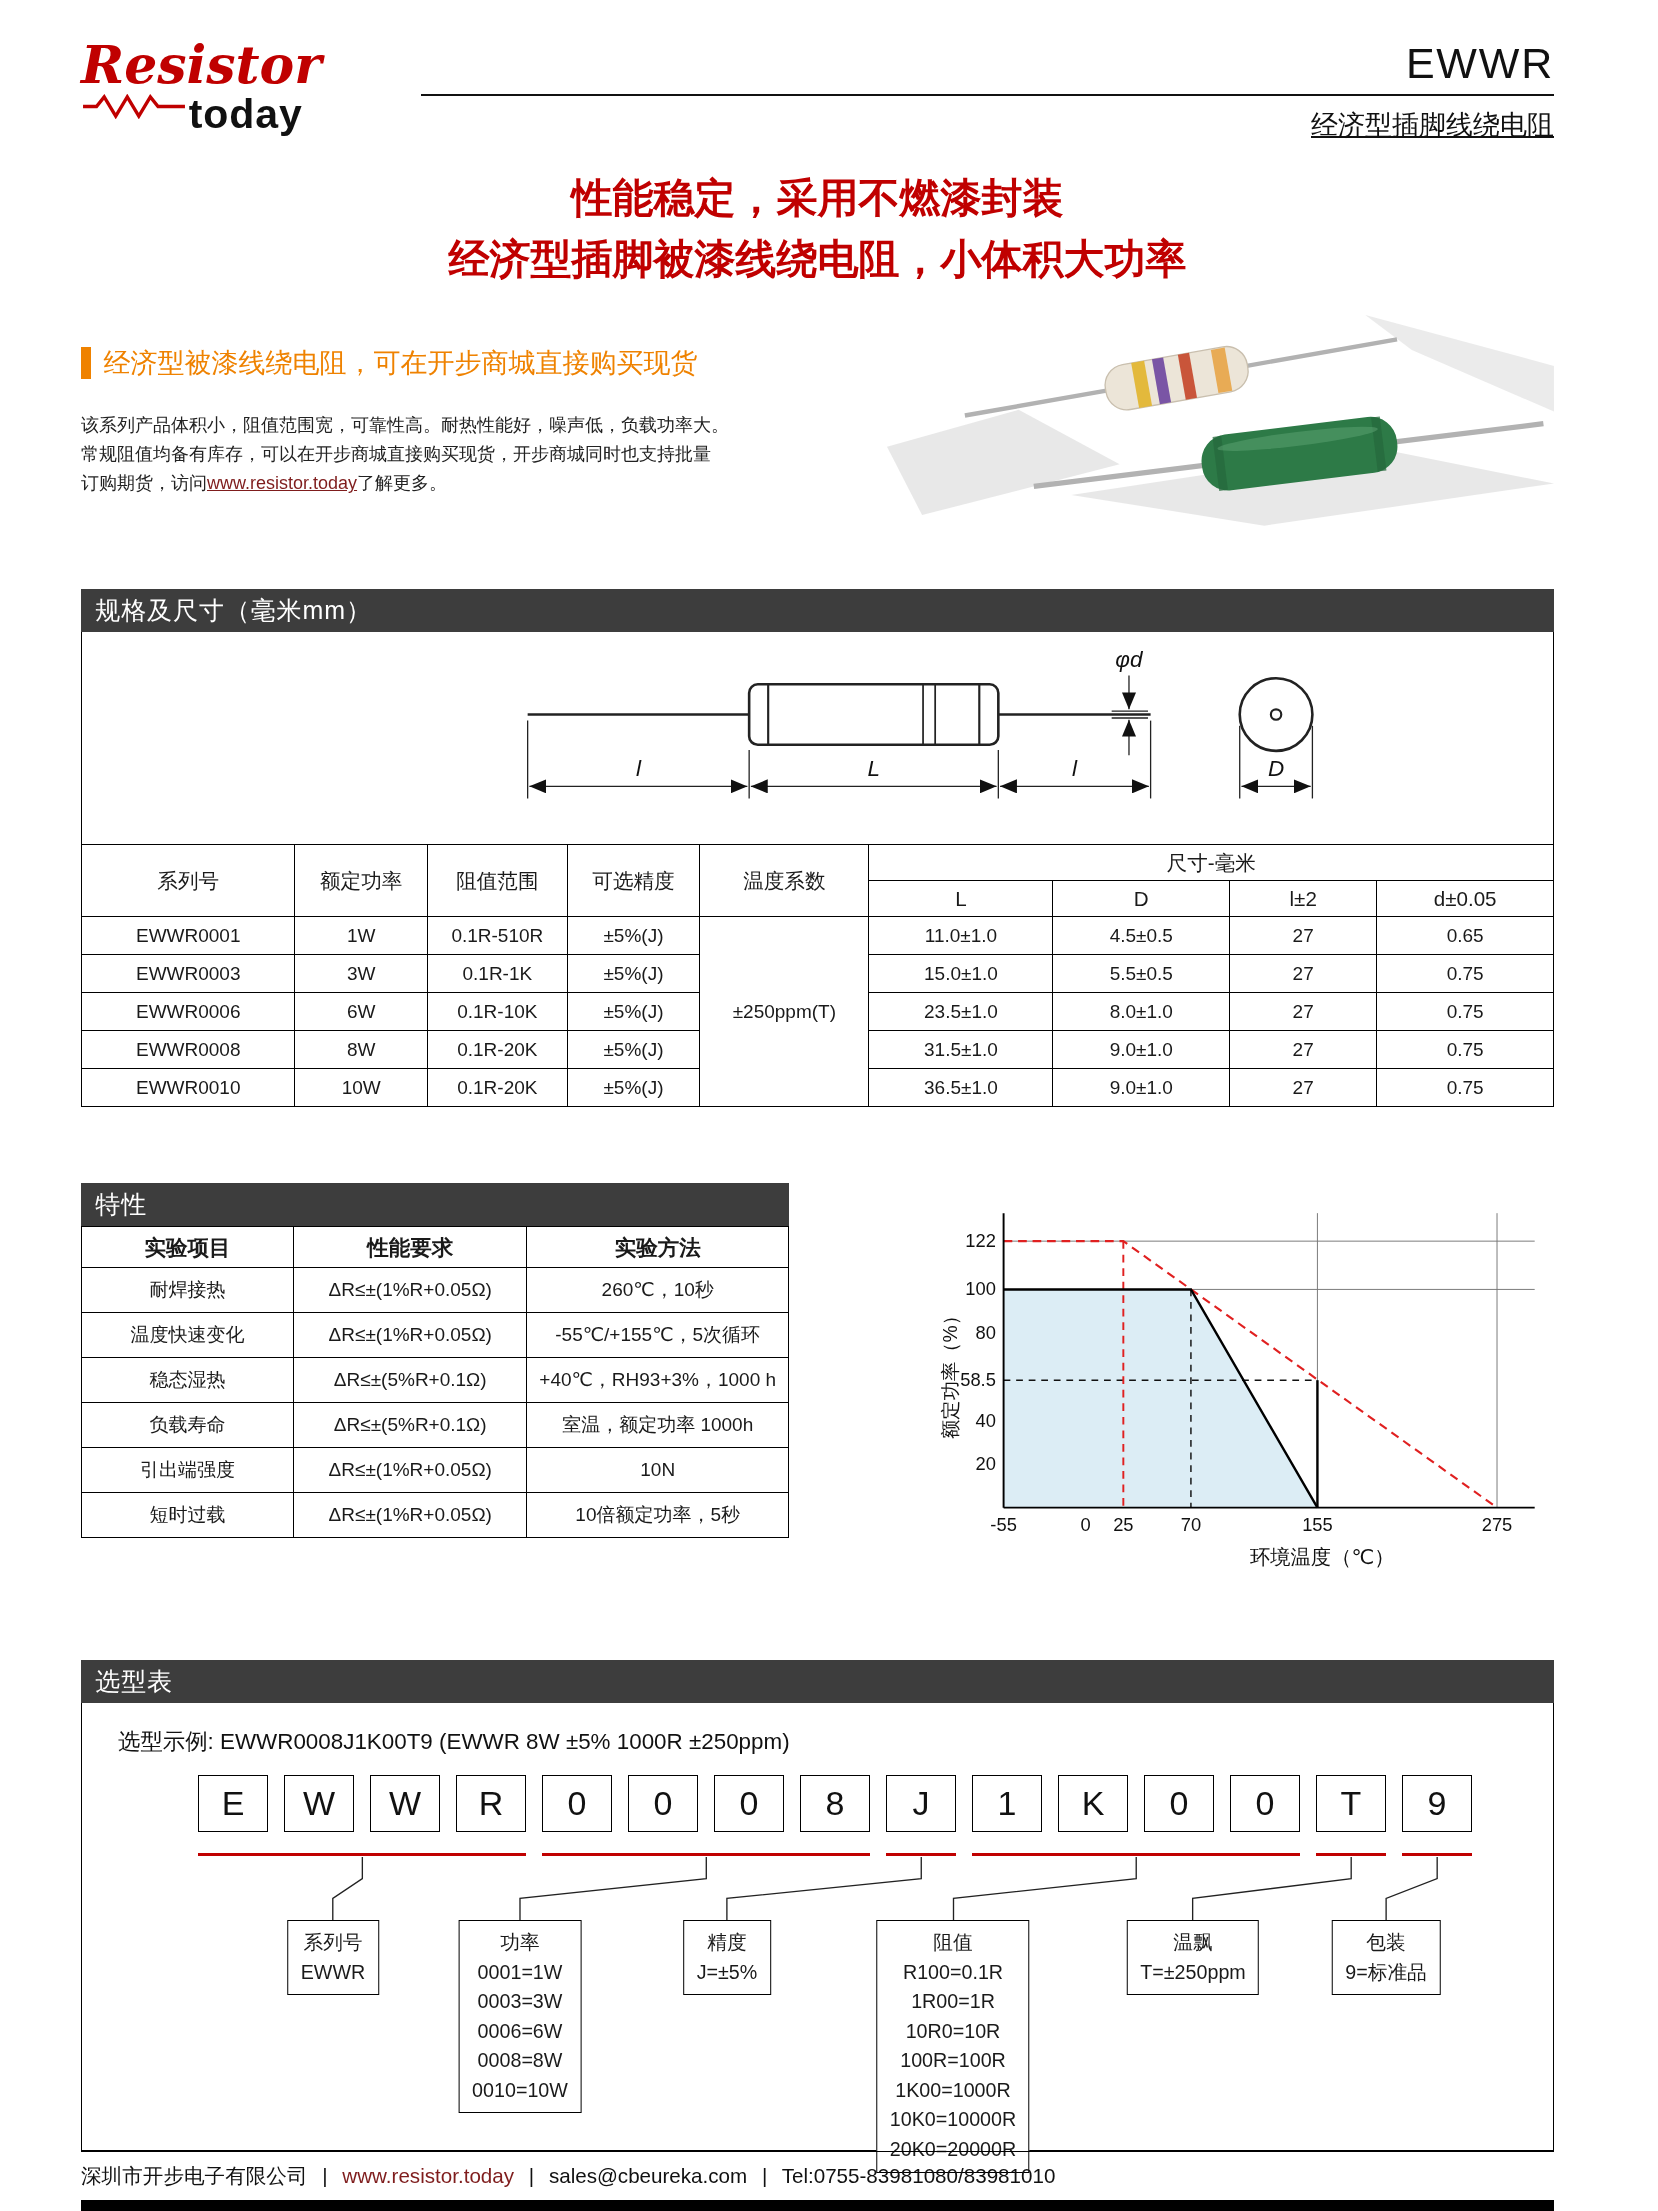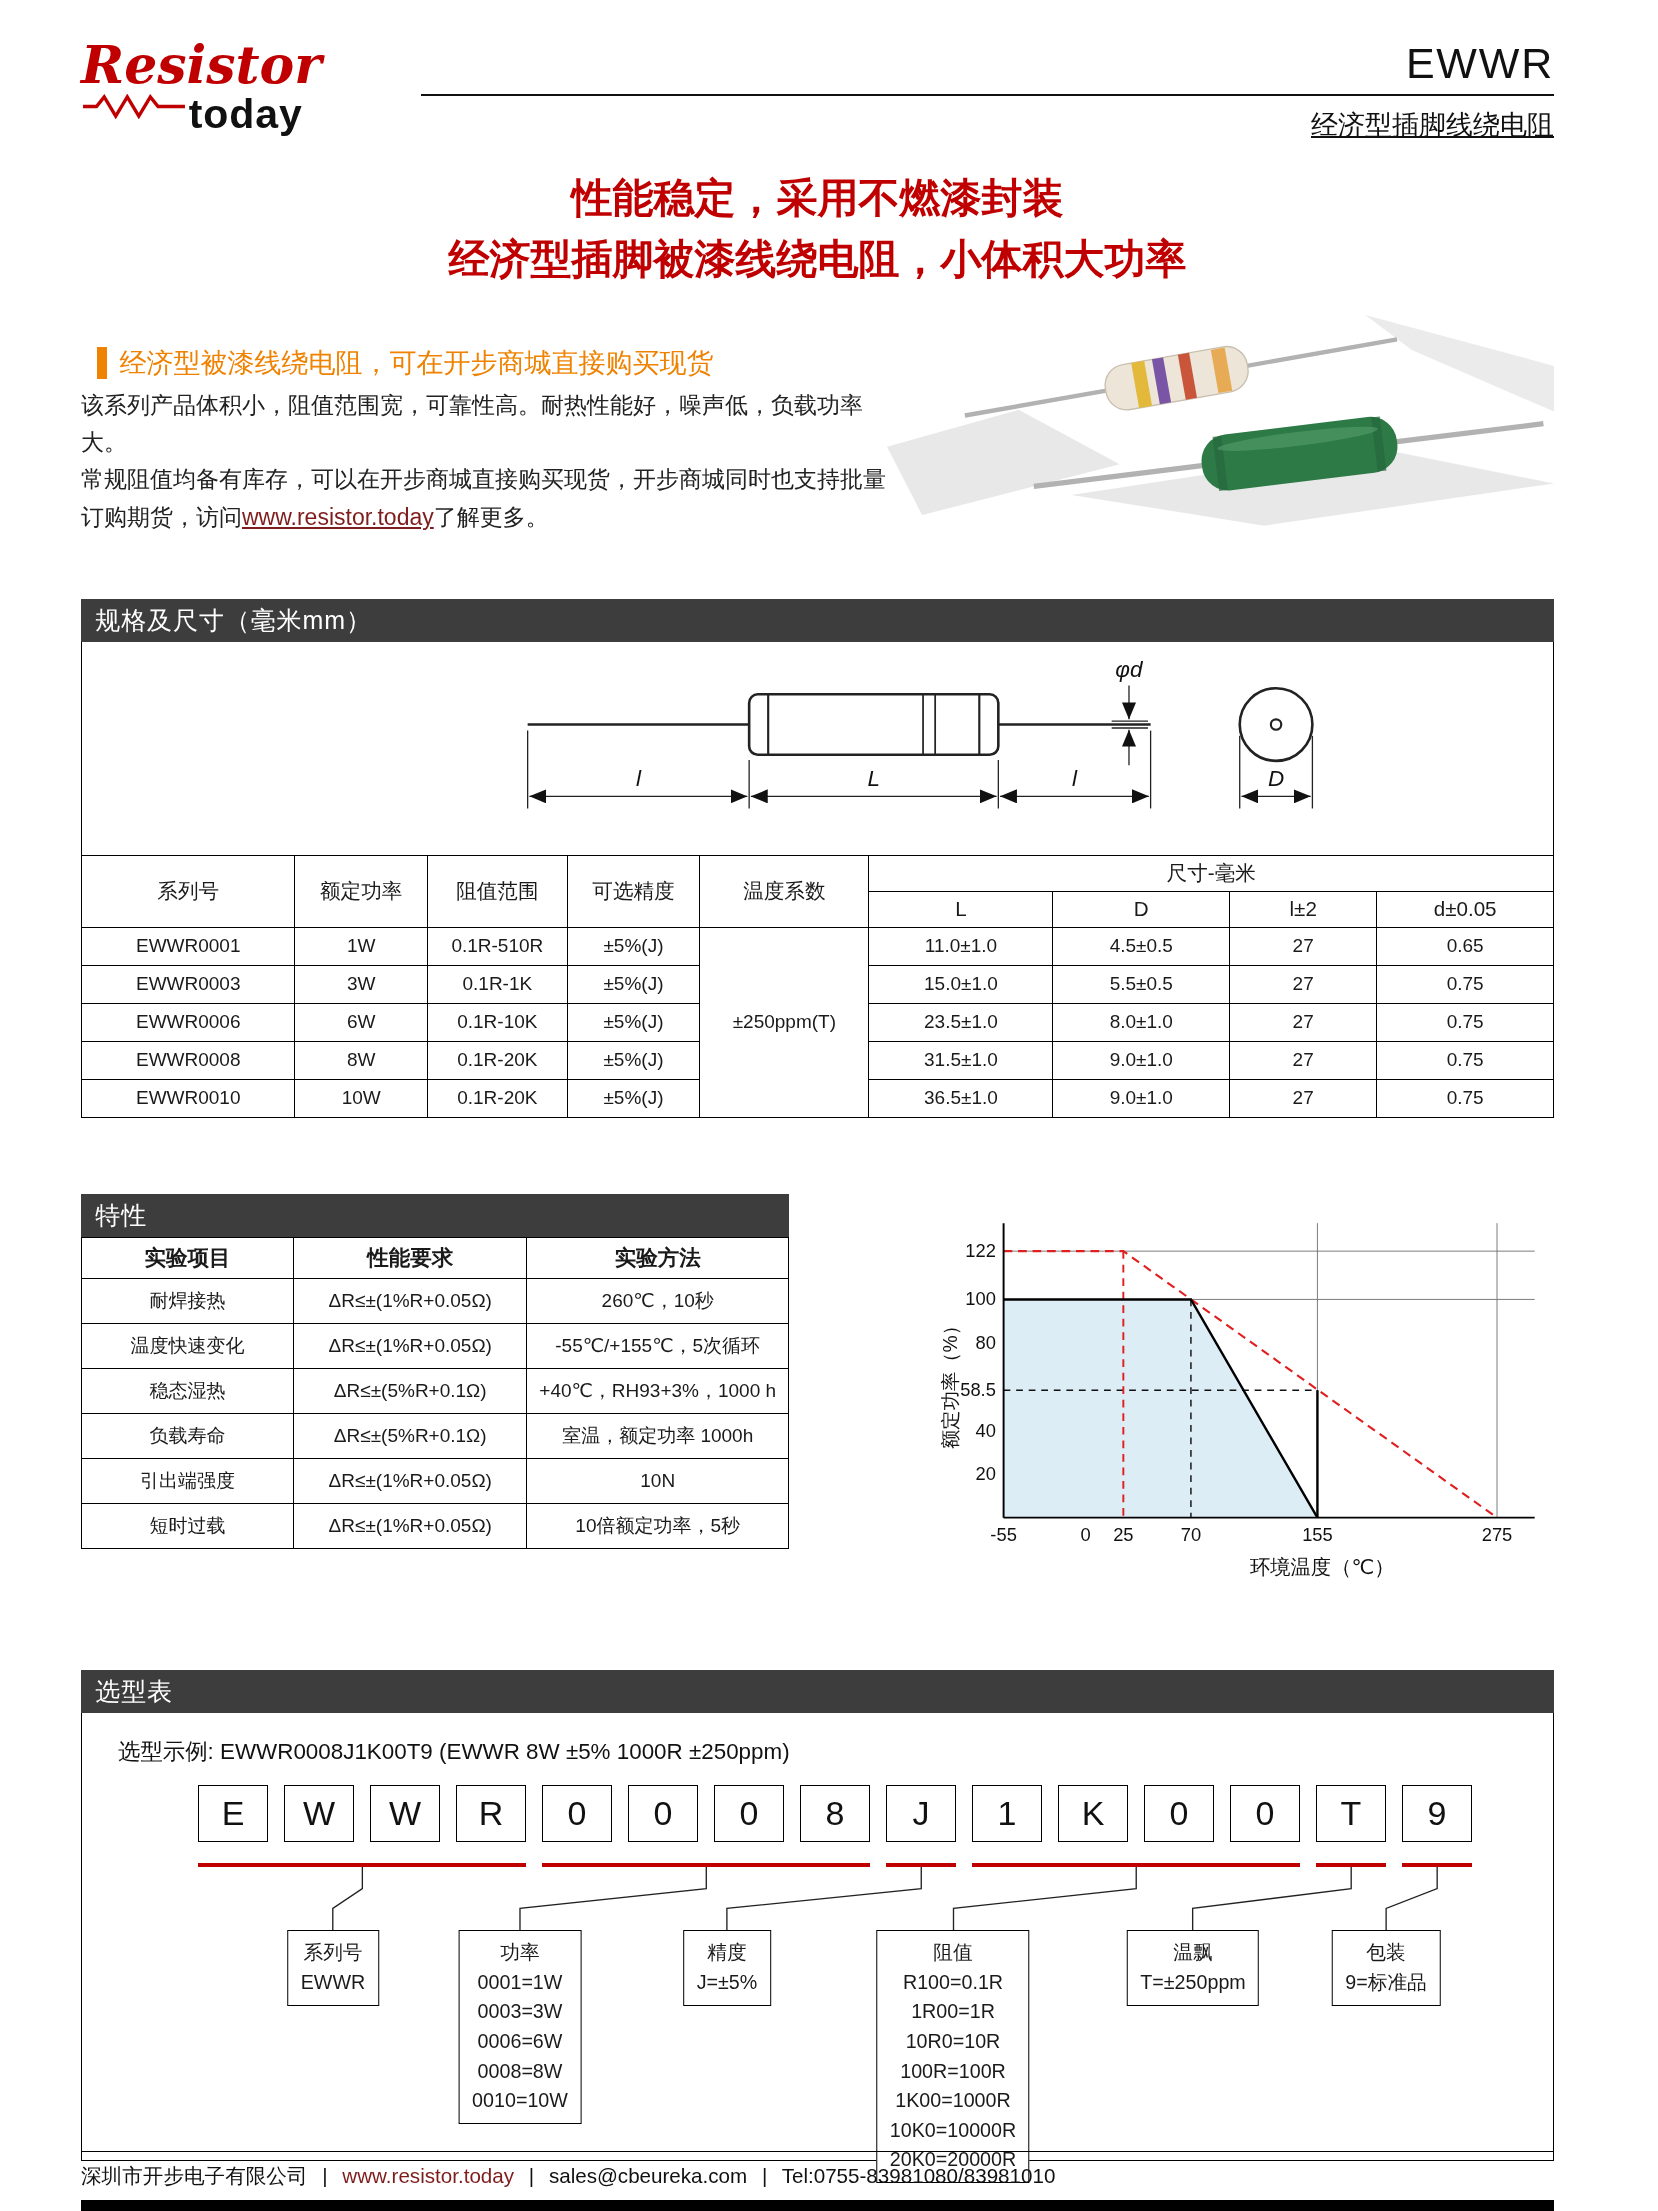--- a/index.html
+++ b/index.html
@@ -21,24 +21,24 @@
   .product-code { text-align:right; font-size:43px; letter-spacing:1.8px; color:#111; line-height:1.1; }
   .header-rule { border-bottom:2.7px solid #111; margin-top:7.2px; }
   .product-family { text-align:right; font-size:27px; margin-top:10.7px; color:#111;text-decoration:underline; }
 
   
   .main-title { text-align:center; margin-top:25px; color:#c00000; font-weight:bold; font-size:41px; line-height:1.5; }
 
   
   .intro { margin:54px 81px 0; display:flex; }
   .intro-left { width:806px; }
-  .intro-heading-row { display:flex; align-items:center;margin-left:16px; }
+  .intro-heading-row { display:flex; align-items:center; }
   .orange-bar { width:9.9px; height:32px; background:#ef8200; margin-right:12.5px; flex:0 0 auto; }
   .intro-heading { font-size:27px; color:#ef8200; }
-  .intro-body { margin-top:6px; font-size:23px; line-height:1.62; color:#222; }
+  .intro-body { margin-top:30px; font-size:18px; line-height:1.62; color:#222; }
   .red-link { color:#7f1d1d; text-decoration:underline; cursor:pointer; }
   .intro-image { flex:1; margin-top:-30px; }
   .intro-image svg { width:100%; height:auto; display:block; }
 
   
   .section-bar { height:43px; background:#3d3d3d; color:#fff; font-size:25px;
                  display:flex; align-items:center; padding-left:14.3px; letter-spacing:0.9px; }
 
   
   .spec-section { margin:63px 81px 0; }

